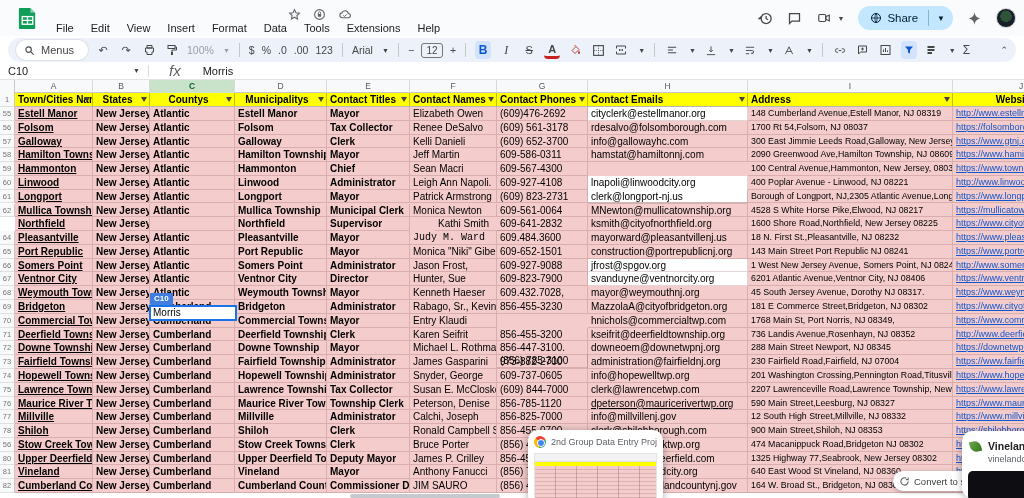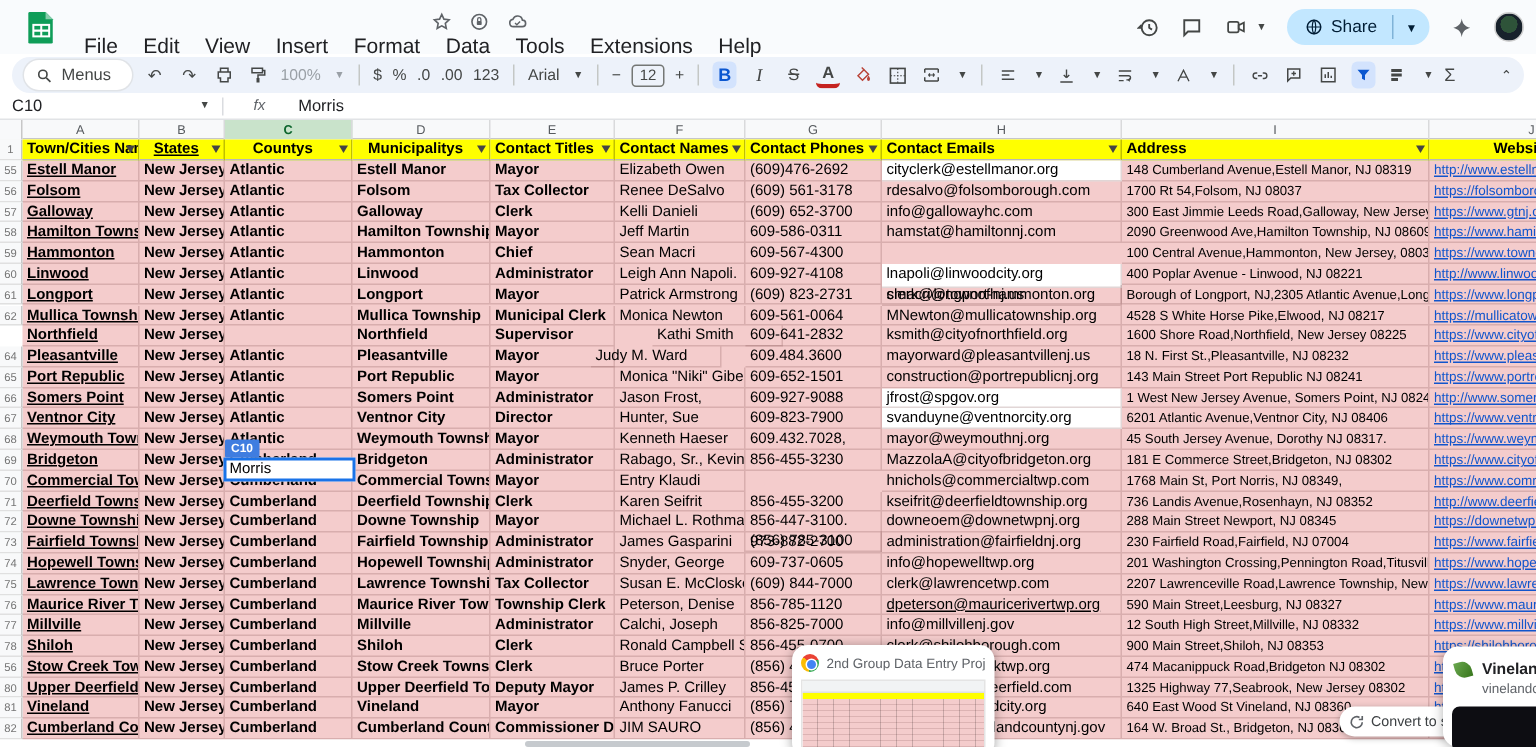--- a/index.html
+++ b/index.html
@@ -3,21 +3,21 @@
 <meta charset="utf-8">
 <style>
   * { margin:0; padding:0; box-sizing:border-box; }
   html,body { width:1024px; height:498px; overflow:hidden; font-family:"Liberation Sans", sans-serif; background:#fff; position:relative; }
 
   
   #titlebar { position:absolute; left:0; top:0; width:1024px; height:36px; background:#f9fbfd; }
   #sheets-logo { position:absolute; left:16px; top:7px; width:23px; height:23px; }
   #doc-title { position:absolute; left:58px; top:6px; font-size:13.5px; color:#202124; font-weight:500; white-space:nowrap; }
   .title-ico { position:absolute; top:8px; color:#5f6368; }
-  #menubar { position:absolute; left:56px; top:22px; height:14px; display:flex; gap:17px; font-size:14px; color:#202124; }
+  #menubar { position:absolute; left:56px; top:22px; height:14px; display:flex; gap:17px; font-size:11px; color:#202124; }
   #menubar span { cursor:default; }
   #tb-right { position:absolute; right:8px; top:4px; height:28px; display:flex; align-items:center; gap:14px; }
   .pill { background:#c2e7ff; color:#001d35; border-radius:14px; height:24px; display:flex; align-items:center; }
   .pill .main { display:flex; align-items:center; gap:5px; padding:0 10px 0 12px; font-size:11.5px; font-weight:500; }
   .pill .sep { width:1px; height:16px; background:#7fb3d8; }
   .pill .caret { padding:0 8px; font-size:8px; color:#001d35; }
   #avatar { width:20px; height:20px; border-radius:50%; background:radial-gradient(circle at 50% 40%, #2e5339 0 40%, #17212b 41% 100%); border:1px solid #d0d0d0; }
 
   
   #toolbar { position:absolute; left:8px; top:38px; width:1008px; height:24px; background:#edf2fa; border-radius:12px; display:flex; align-items:center; padding:0 8px; gap:7px; font-size:11px; color:#444746; }
@@ -33,21 +33,21 @@
   .ital-i { font-style:italic; font-family:"Liberation Serif", serif; font-size:12px; }
   .strike-s { text-decoration:line-through; font-size:11px; }
   .color-a { font-size:11px; font-weight:bold; border-bottom:3px solid #c5221f; line-height:10px; }
   #collapse-btn { margin-left:auto; color:#444746; font-size:9px; }
 
   
   #formulabar { position:absolute; left:0; top:62px; width:1024px; height:18px; background:#fff; border-bottom:1px solid #e1e3e6; display:flex; align-items:center; }
   #namebox { width:148px; display:flex; align-items:center; padding-left:8px; font-size:11px; color:#202124; }
   #namebox .t-caret { margin-left:auto; margin-right:8px; }
   #fx-sep { width:1px; height:12px; background:#dadce0; }
-  #fx { font-family:Liberation Sans, sans-serif; font-style:italic; font-size:10px; color:#5f6368; margin:0 10px 0 20px; }
+  #fx { font-family:Liberation Sans, sans-serif; font-style:italic; font-size:15px; color:#5f6368; margin:0 10px 0 20px; }
   #formula-value { font-size:11px; color:#202124; margin-left:12px; }
 
   
   #col-letters { position:absolute; left:0; top:80px; width:1024px; height:13px; background:#f8f9fa; border-bottom:1px solid #c7c7c7; }
   .col-letter { position:absolute; top:0; height:13px; font-size:8.5px; color:#575b5f; text-align:center; line-height:13px; border-right:1px solid #d9dadb; }
   .col-letter.sel { background:#c9e3cb; color:#0d652d; font-weight:bold; }
   #corner { position:absolute; left:0; top:0; width:15px; height:13px; background:#f8f9fa; border-right:1px solid #c7c7c7; }
 
   #grid { position:absolute; left:0; top:93px; width:1024px; height:405px; background:#fff; }
   #pink-bg { position:absolute; left:15px; top:14px; width:1009px; height:386px; background:#f4cccc; }
@@ -309,21 +309,21 @@
     <div class="col-letter" style="left: 588px; width: 160px;">H</div>
     <div class="col-letter" style="left: 748px; width: 205px;">I</div>
     <div class="col-letter" style="left: 953px; width: 137px;">J</div>
   </div>
 
 <div id="grid">
   <div id="pink-bg"></div>
   <div class="hdr-row" id="hdr-row">
       <div class="gut" style="top: 0px; height: 14px; line-height: 14px;">1</div>
       <div class="hdr-cell" style="left: 15px; width: 78px;"><span>Town/Cities Names</span><span class="filter-tri"></span></div>
-      <div class="hdr-cell ctr" style="left: 93px; width: 57px; text-decoration: underline;"><span>States</span><span class="filter-tri"></span></div>
+      <div class="hdr-cell ctr" style="left: 93px; width: 57px;"><span>States</span><span class="filter-tri"></span></div>
       <div class="hdr-cell ctr" style="left: 150px; width: 85px;"><span>Countys</span><span class="filter-tri"></span></div>
       <div class="hdr-cell ctr" style="left: 235px; width: 92px;"><span>Municipalitys</span><span class="filter-tri"></span></div>
       <div class="hdr-cell" style="left: 327px; width: 83px;"><span>Contact Titles</span><span class="filter-tri"></span></div>
       <div class="hdr-cell" style="left: 410px; width: 87px;"><span>Contact Names</span><span class="filter-tri"></span></div>
       <div class="hdr-cell" style="left: 497px; width: 91px;"><span>Contact Phones</span><span class="filter-tri"></span></div>
       <div class="hdr-cell" style="left: 748px; width: 205px;"><span>Address</span><span class="filter-tri"></span></div>
       <div class="hdr-cell" style="left: 588px; width: 160px;"><span>Contact Emails</span><span class="filter-tri"></span></div>
       <div class="hdr-cell ctr" style="left: 953px; width: 137px;"><span>Websites</span></div>
     </div>
   <div id="rows-host">
@@ -383,21 +383,21 @@
       <div class="cell c-addr" style="left: 748px; width: 205px; top: 69.144px; height: 13.786px;">100 Central Avenue,Hammonton, New Jersey, 08037</div>
       <div class="cell c-link" style="left: 953px; width: 137px; top: 69.144px; height: 13.786px;">https://www.townofhammonton.org</div>
       <div class="gut" style="top: 82.93px; height: 13.786px; line-height: 13.786px;">60</div>
       <div class="cell c-town" style="left: 15px; width: 78px; top: 82.93px; height: 13.786px;">Linwood</div>
       <div class="cell c-bold" style="left: 93px; width: 57px; top: 82.93px; height: 13.786px;">New Jersey</div>
       <div class="cell c-bold" style="left: 150px; width: 85px; top: 82.93px; height: 13.786px;">Atlantic</div>
       <div class="cell c-bold" style="left: 235px; width: 92px; top: 82.93px; height: 13.786px;">Linwood</div>
       <div class="cell c-bold" style="left: 327px; width: 83px; top: 82.93px; height: 13.786px;">Administrator</div>
       <div class="cell" style="left: 410px; width: 87px; top: 82.93px; height: 13.786px;">Leigh Ann Napoli.</div>
       <div class="cell" style="left: 497px; width: 91px; top: 82.93px; height: 13.786px;">609-927-4108</div>
-      <div class="cell c-white" style="left: 588px; width: 160px; top: 82.93px; height: 16px;">lnapoli@linwoodcity.org</div>
+      <div class="cell c-white" style="left: 588px; width: 160px; top: 82.93px; height: 27px;">lnapoli@linwoodcity.org</div>
       <div class="cell c-addr" style="left: 748px; width: 205px; top: 82.93px; height: 13.786px;">400 Poplar Avenue - Linwood, NJ 08221</div>
       <div class="cell c-link" style="left: 953px; width: 137px; top: 82.93px; height: 13.786px;">http://www.linwoodcity.org/</div>
       <div class="gut" style="top: 96.716px; height: 13.786px; line-height: 13.786px;">61</div>
       <div class="cell c-town" style="left: 15px; width: 78px; top: 96.716px; height: 13.786px;">Longport</div>
       <div class="cell c-bold" style="left: 93px; width: 57px; top: 96.716px; height: 13.786px;">New Jersey</div>
       <div class="cell c-bold" style="left: 150px; width: 85px; top: 96.716px; height: 13.786px;">Atlantic</div>
       <div class="cell c-bold" style="left: 235px; width: 92px; top: 96.716px; height: 13.786px;">Longport</div>
       <div class="cell c-bold" style="left: 327px; width: 83px; top: 96.716px; height: 13.786px;">Mayor</div>
       <div class="cell" style="left: 410px; width: 87px; top: 96.716px; height: 13.786px;">Patrick Armstrong</div>
       <div class="cell" style="left: 497px; width: 91px; top: 96.716px; height: 13.786px;">(609) 823-2731</div>
@@ -425,21 +425,21 @@
       <div class="cell" style="left: 497px; width: 91px; top: 124.288px; height: 13.786px;">609-641-2832</div>
       <div class="cell" style="left: 588px; width: 160px; top: 124.288px; height: 13.786px;">ksmith@cityofnorthfield.org</div>
       <div class="cell c-addr" style="left: 748px; width: 205px; top: 124.288px; height: 13.786px;">1600 Shore Road,Northfield, New Jersey 08225</div>
       <div class="cell c-link" style="left: 953px; width: 137px; top: 124.288px; height: 13.786px;">https://www.cityofnorthfield.org</div>
       <div class="gut" style="top: 138.074px; height: 13.786px; line-height: 13.786px;">64</div>
       <div class="cell c-town" style="left: 15px; width: 78px; top: 138.074px; height: 13.786px;">Pleasantville</div>
       <div class="cell c-bold" style="left: 93px; width: 57px; top: 138.074px; height: 13.786px;">New Jersey</div>
       <div class="cell c-bold" style="left: 150px; width: 85px; top: 138.074px; height: 13.786px;">Atlantic</div>
       <div class="cell c-bold" style="left: 235px; width: 92px; top: 138.074px; height: 13.786px;">Pleasantville</div>
       <div class="cell c-bold" style="left: 327px; width: 83px; top: 138.074px; height: 13.786px;">Mayor</div>
-      <div class="cell" style="left: 394px; width: 87px; top: 138.074px; height: 13.786px;">Judy M. Ward</div>
+      <div class="cell" style="left: 410px; width: 87px; top: 138.074px; height: 13.786px; font-family: Liberation Mono, monospace;">Judy M. Ward</div>
       <div class="cell" style="left: 497px; width: 91px; top: 138.074px; height: 13.786px;">609.484.3600</div>
       <div class="cell" style="left: 588px; width: 160px; top: 138.074px; height: 13.786px;">mayorward@pleasantvillenj.us</div>
       <div class="cell c-addr" style="left: 748px; width: 205px; top: 138.074px; height: 13.786px;">18 N. First St.,Pleasantville, NJ  08232</div>
       <div class="cell c-link" style="left: 953px; width: 137px; top: 138.074px; height: 13.786px;">https://www.pleasantville-nj.us</div>
       <div class="gut" style="top: 151.86px; height: 13.786px; line-height: 13.786px;">65</div>
       <div class="cell c-town" style="left: 15px; width: 78px; top: 151.86px; height: 13.786px;">Port Republic</div>
       <div class="cell c-bold" style="left: 93px; width: 57px; top: 151.86px; height: 13.786px;">New Jersey</div>
       <div class="cell c-bold" style="left: 150px; width: 85px; top: 151.86px; height: 13.786px;">Atlantic</div>
       <div class="cell c-bold" style="left: 235px; width: 92px; top: 151.86px; height: 13.786px;">Port Republic</div>
       <div class="cell c-bold" style="left: 327px; width: 83px; top: 151.86px; height: 13.786px;">Mayor</div>

